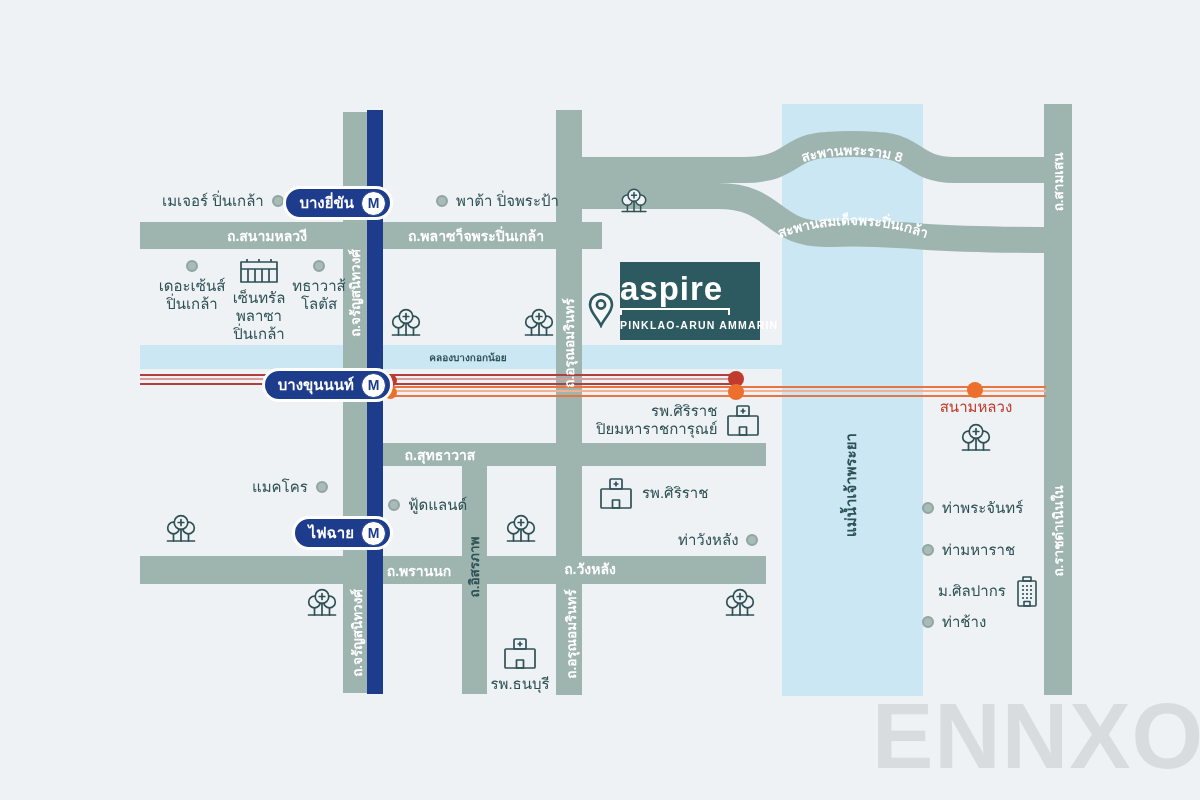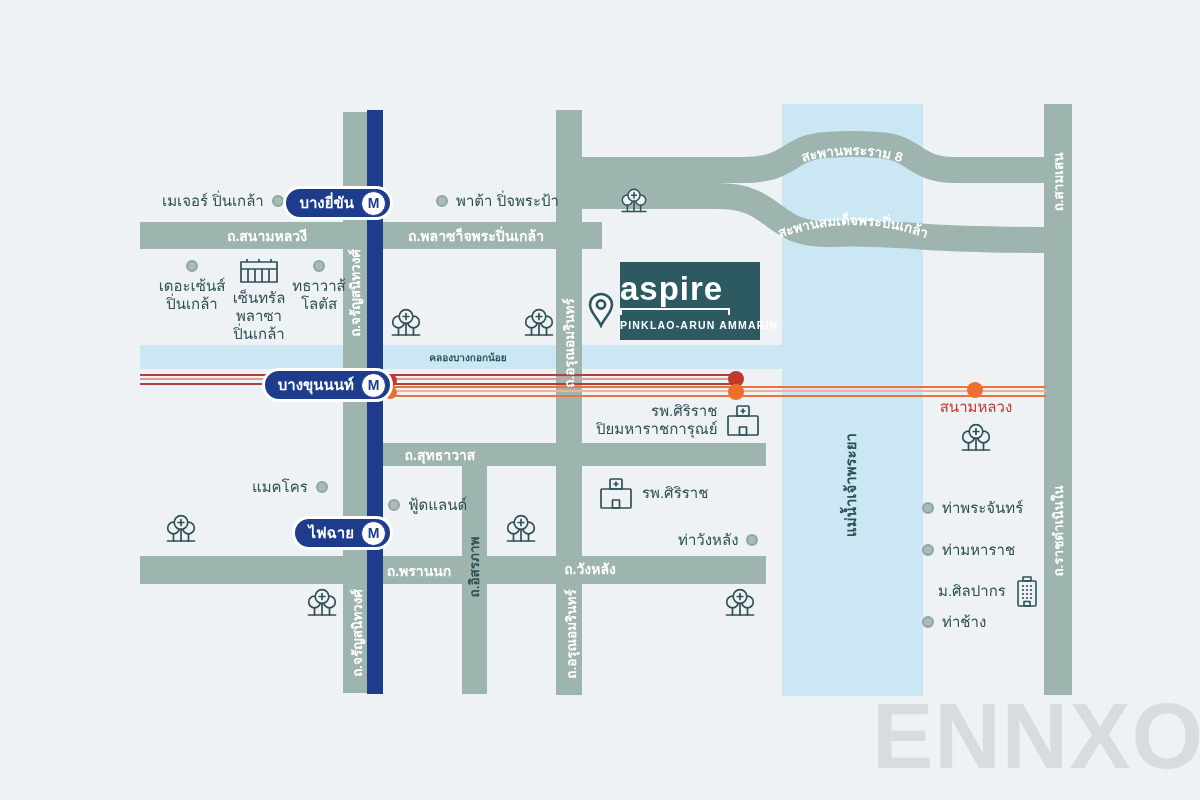--- a/index.html
+++ b/index.html
@@ -264,20 +264,26 @@
   <div class="poi" style="left:598px;top:476px">
     <svg width="36" height="34" viewBox="0 0 36 34">
         <use href="#sym-hosp"></use>
       </svg>
     <span class="lbl">รพ.ศิริราช</span>
   </div>
   <div class="poi" style="left:678px;top:531px">
     <span class="lbl">ท่าวังหลัง</span>
     <span class="dot"></span>
   </div>
+  <div class="poi poi-col" style="left:486px;top:636px;width:68px">
+    <svg width="36" height="34" viewBox="0 0 36 34">
+        <use href="#sym-hosp"></use>
+      </svg>
+    <span class="lbl">รพ.ธนบุรี</span>
+  </div>
   <div class="poi poi-col" style="left:938px;top:398px;width:76px">
     <span class="lbl red-lab">สนามหลวง</span>
     <svg width="36" height="34" viewBox="0 0 36 34">
         <use href="#sym-tree"></use>
       </svg>
   </div>
   <div class="poi" style="left:922px;top:499px">
     <span class="dot"></span>
     <span class="lbl">ท่าพระจันทร์</span>
   </div>

